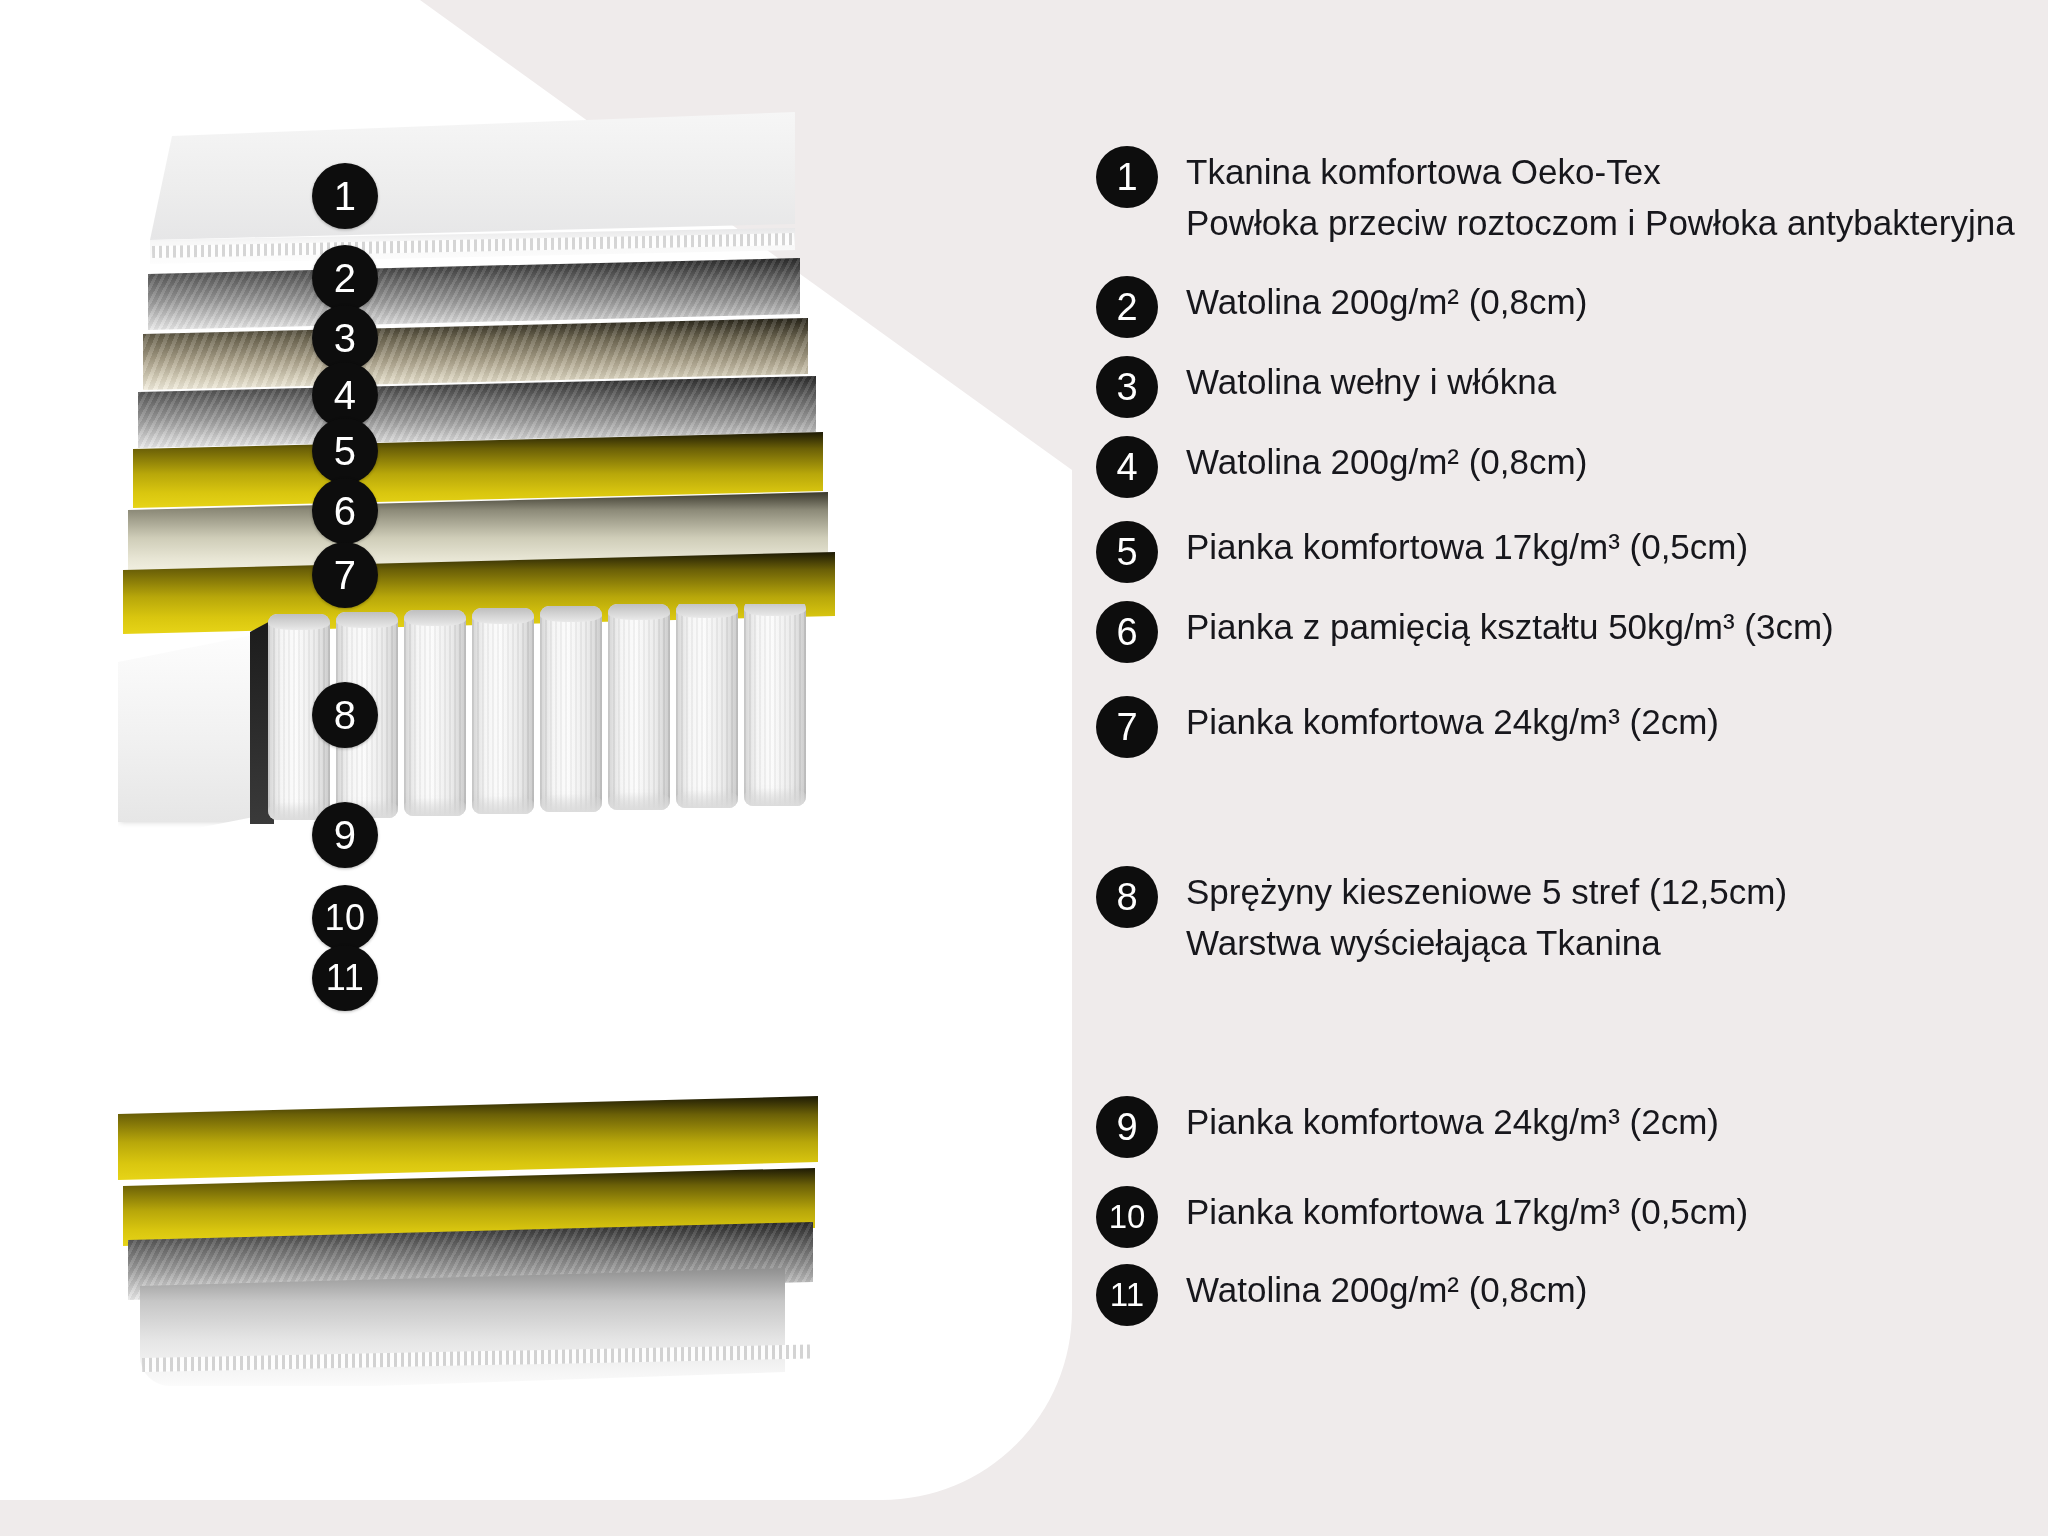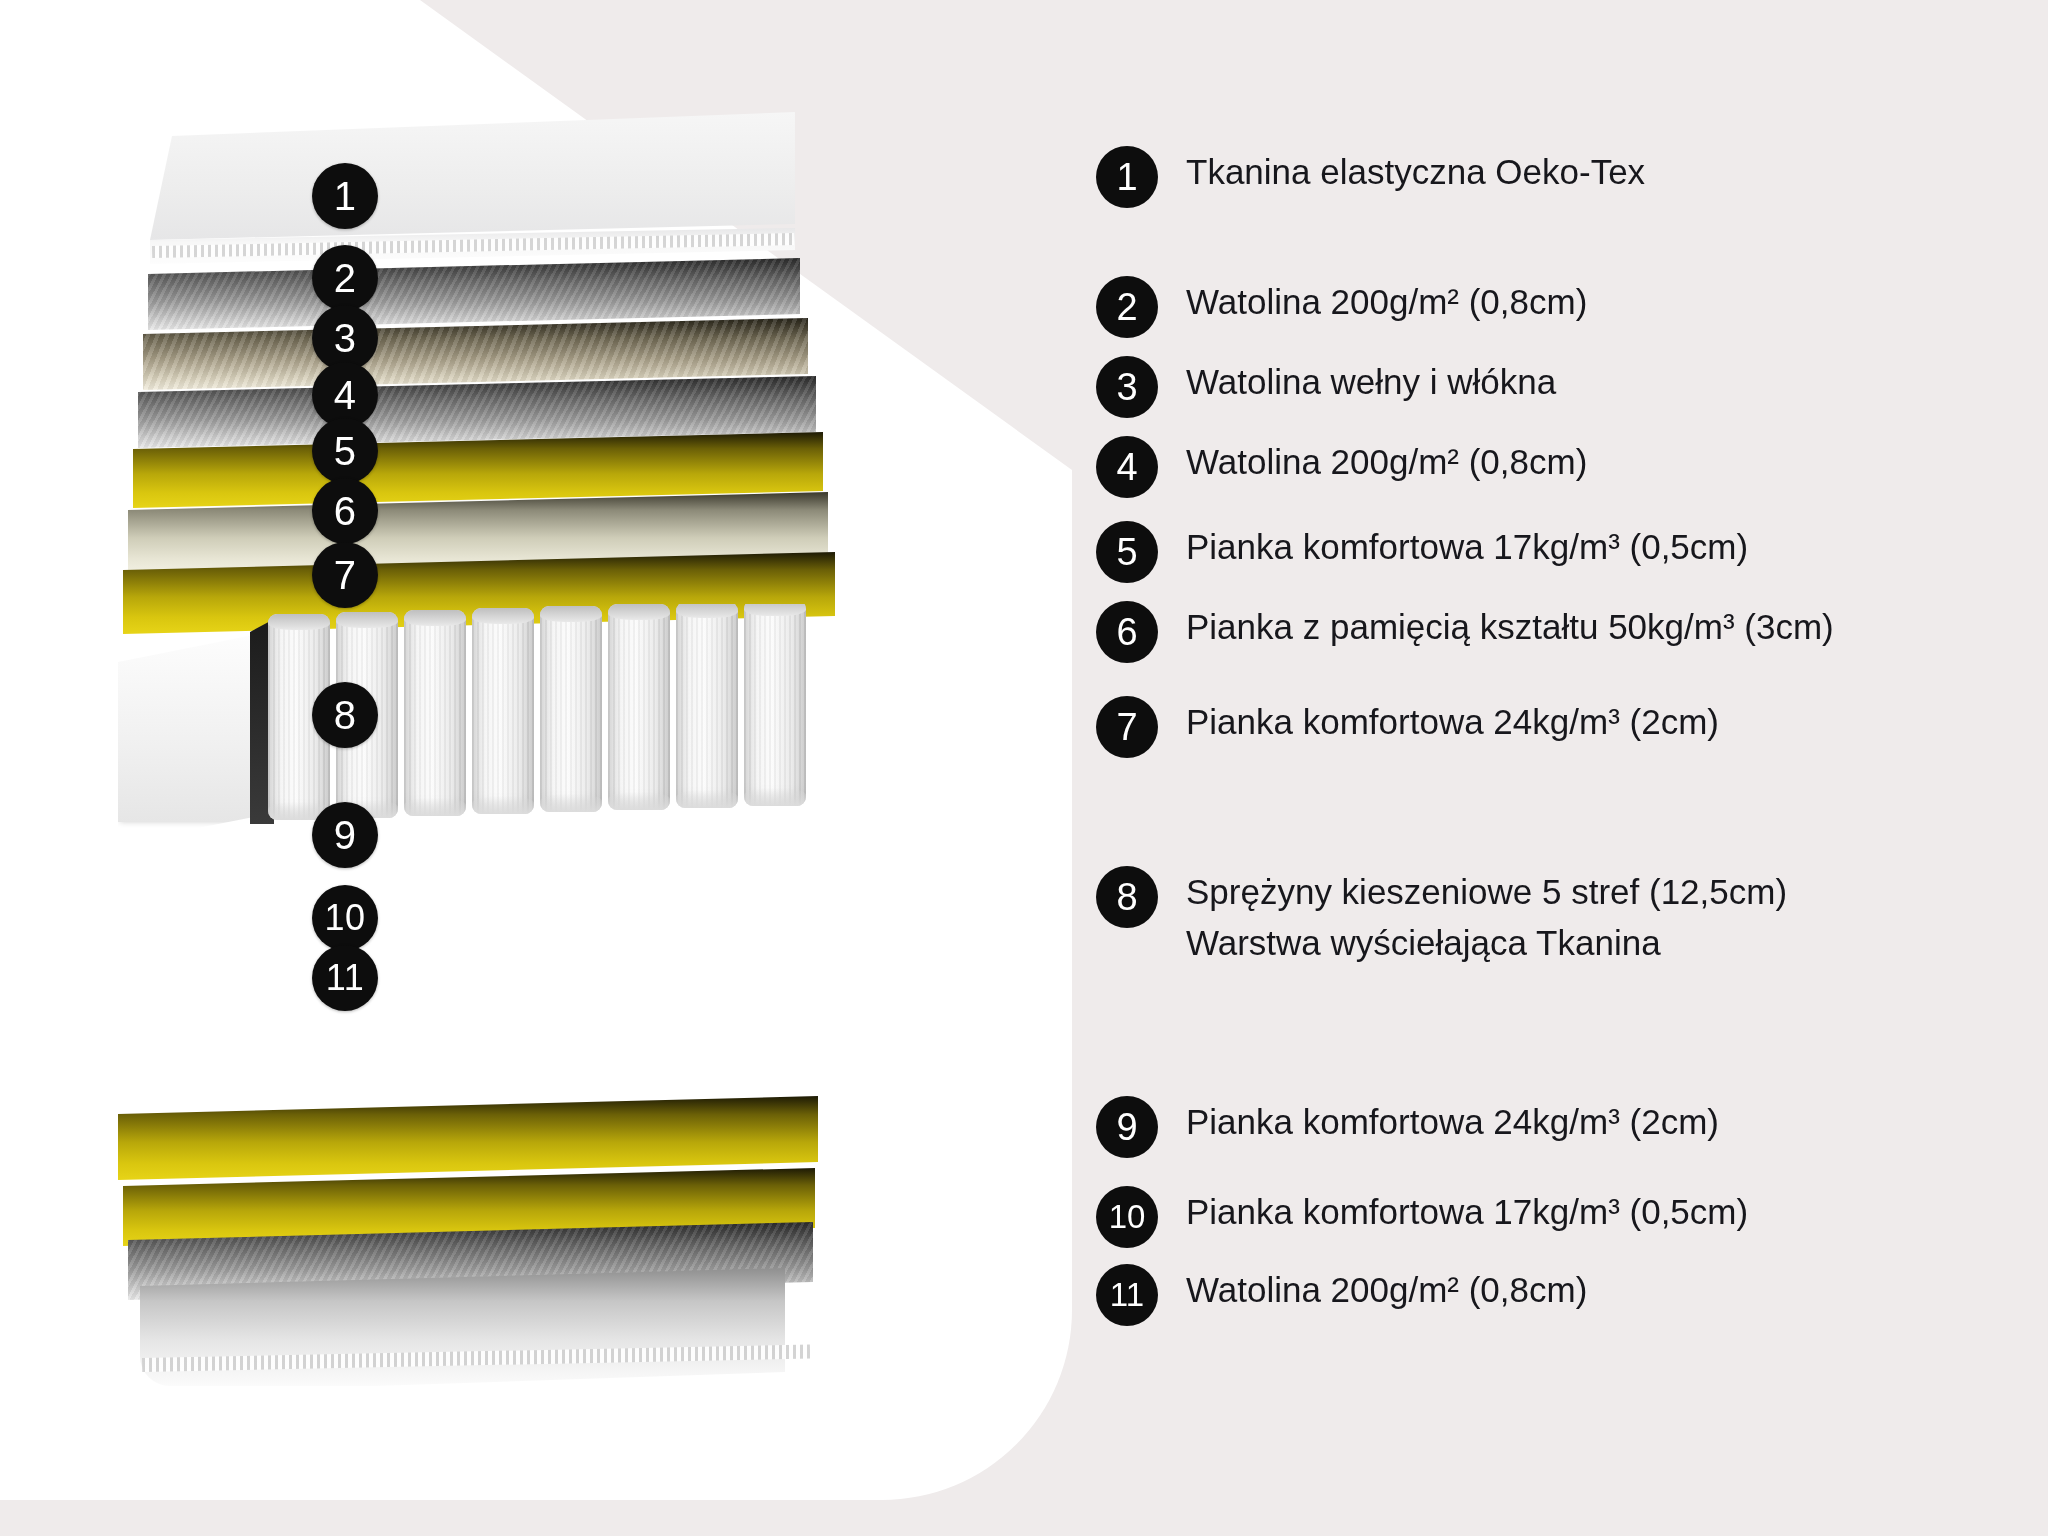--- a/index.html
+++ b/index.html
@@ -222,21 +222,22 @@
     <div class="badge badge-diagram" style="left:312px;top:802px;">9</div>
     <div class="badge badge-diagram two-digit" style="left:312px;top:885px;">10</div>
     <div class="badge badge-diagram two-digit" style="left:312px;top:945px;">11</div>
   </div>
 
   <div class="legend">
 
     <div class="legend-row" style="top:0px;left:0px;">
       <div class="badge-legend">1</div>
       <div class="legend-text">
-        <span class="l2">Tkanina elastyczna Oeko-Tex</span>
+        <span class="l2">Tkanina komfortowa Oeko-Tex</span>
+        <span class="l2">Powłoka przeciw roztoczom i Powłoka antybakteryjna</span>
       </div>
     </div>
 
     <div class="legend-row" style="top:130px;left:0px;">
       <div class="badge-legend">2</div>
       <div class="legend-text">
         <span class="l2">Watolina 200g/m² (0,8cm)</span>
       </div>
     </div>
 

